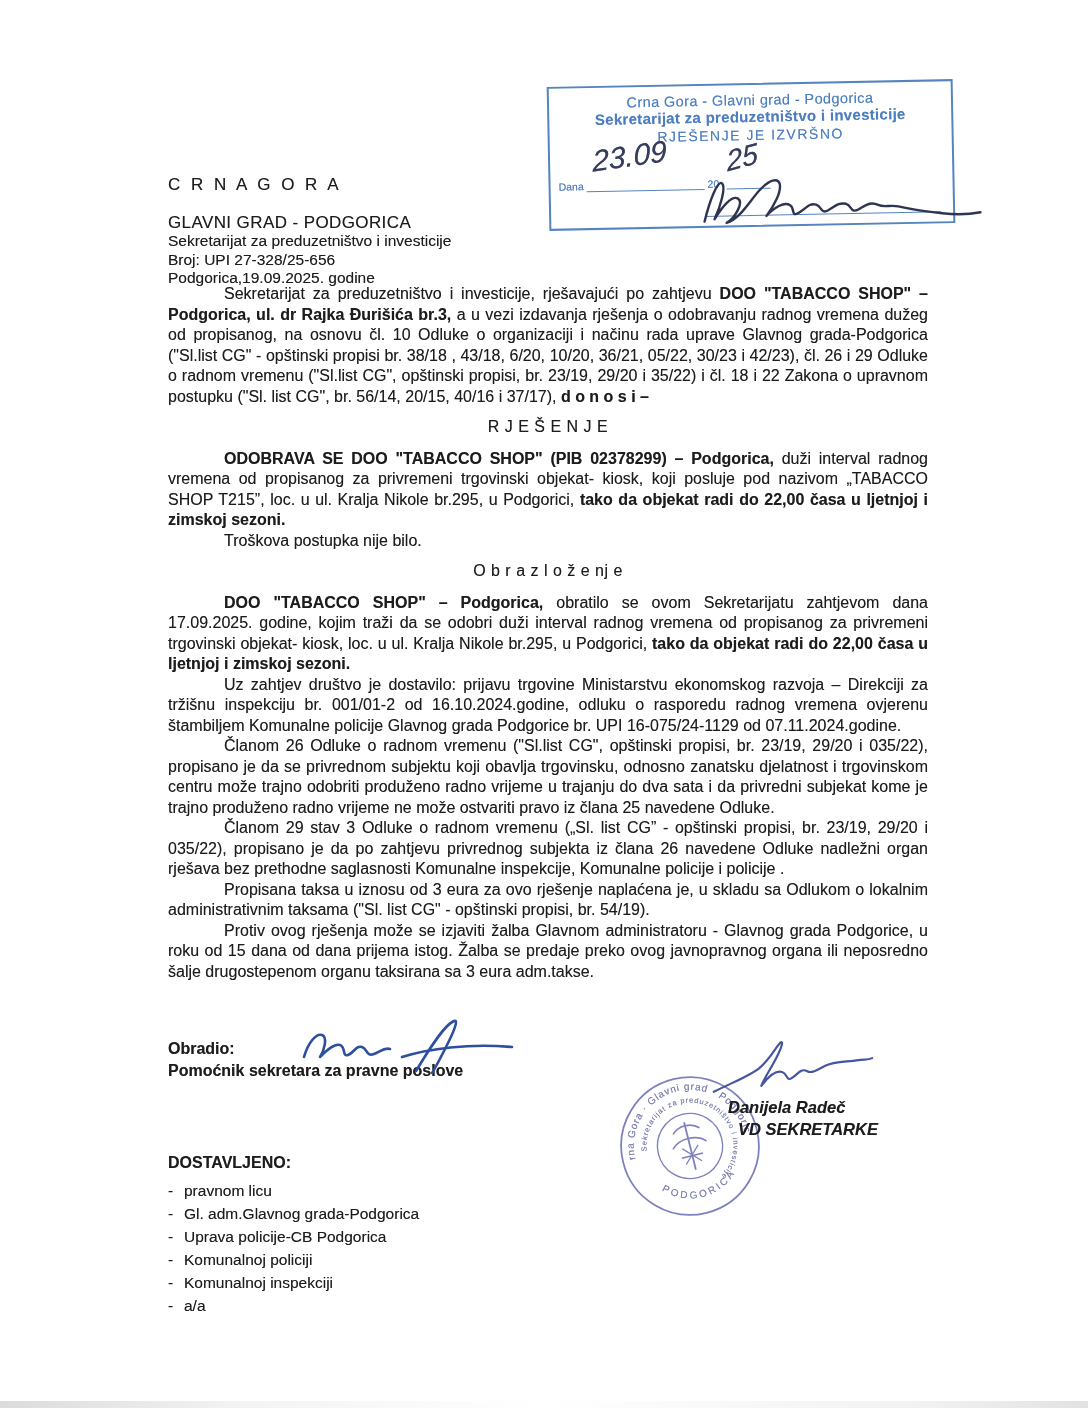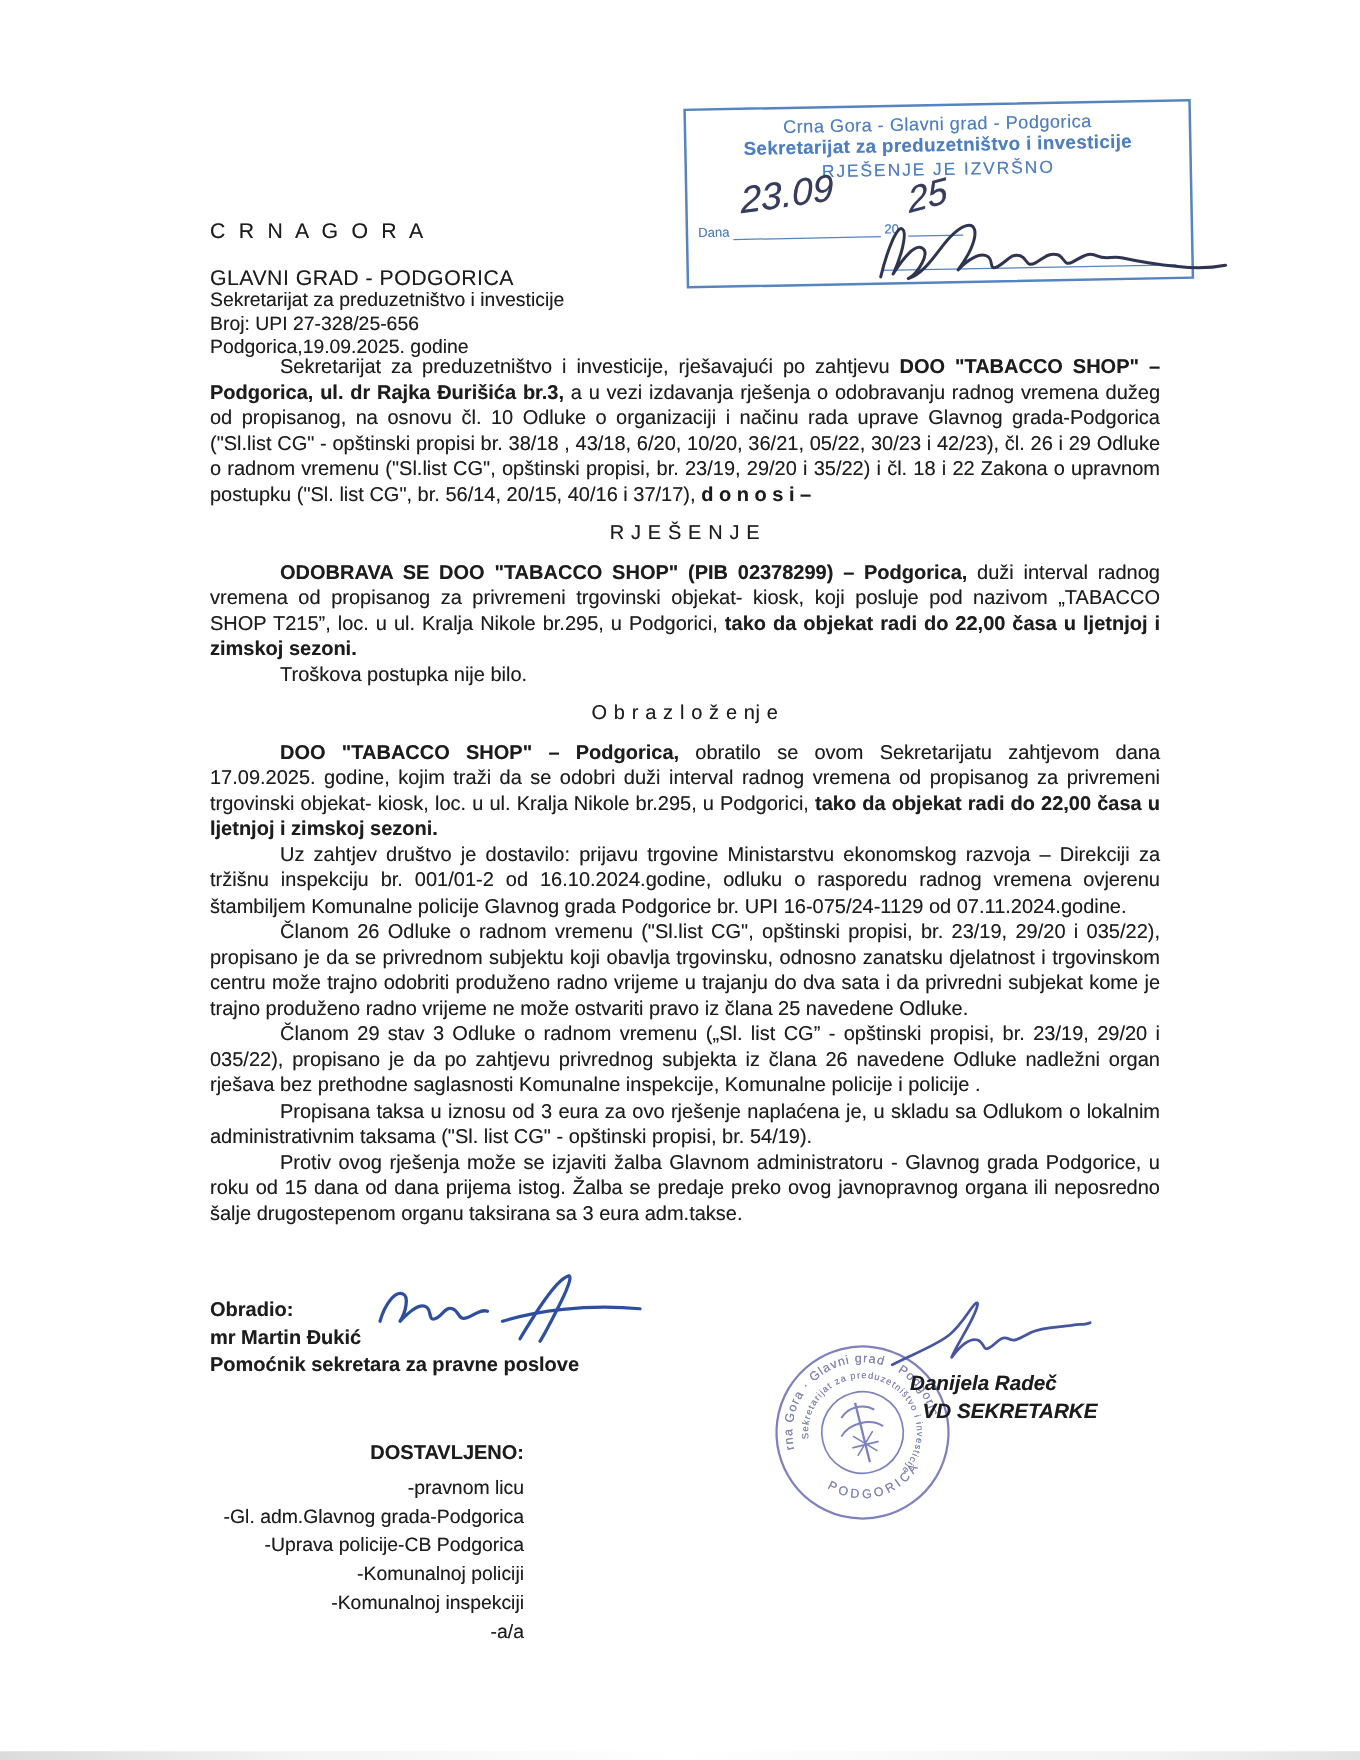--- a/index.html
+++ b/index.html
@@ -76,21 +76,21 @@
   .seal{position:absolute;left:604px;top:1060px;width:172px;height:172px;transform:rotate(-14deg);opacity:.92;}
   .seal svg{width:100%;height:100%;}
   .seal circle,.seal path.em{fill:none;stroke:#7277b8;}
   .seal text{fill:#7277b8;font-family:"Liberation Sans",sans-serif;}
 
   
   .sekretarka{position:absolute;left:728px;top:1096px;font-weight:bold;font-size:16.5px;line-height:22px;font-style:italic;}
   .sekretarka .st{padding-left:10px;text-align:center;}
 
   
-  .dostav{position:absolute;left:168px;top:1154px;font-size:15.5px;text-align:right;}
+  .dostav{position:absolute;left:168px;top:1154px;font-size:15.5px;}
   .dostav .dt{font-weight:bold;font-size:16px;margin-bottom:7px;}
   .dostav .li{line-height:23px;}
   .dostav .dash{display:inline-block;width:16px;}
 
   
   .scan-edge{
     position:absolute;left:0;bottom:0;width:100%;height:7px;
     background:linear-gradient(to right,#cfcfcf 0%,#efefef 22%,#ffffff 50%,#ededed 85%,#d8d8d8 100%);
     opacity:.75;
   }
@@ -136,21 +136,20 @@
     <p class="para"><b>DOO "TABACCO SHOP" – Podgorica,</b><span> obratilo se ovom Sekretarijatu zahtjevom dana 17.09.2025. godine, kojim traži da se odobri duži interval radnog vremena od propisanog za privremeni trgovinski objekat- kiosk, loc. u ul. Kralja Nikole br.295, u Podgorici, </span><b>tako da objekat radi do 22,00 časa u ljetnjoj i zimskoj sezoni.</b></p>
     <p class="para">Uz zahtjev društvo je dostavilo: prijavu trgovine Ministarstvu ekonomskog razvoja – Direkciji za tržišnu inspekciju  br. 001/01-2 od 16.10.2024.godine, odluku o rasporedu radnog vremena ovjerenu štambiljem Komunalne policije Glavnog grada Podgorice br. UPI 16-075/24-1129 od 07.11.2024.godine.</p>
     <p class="para">Članom 26 Odluke o radnom vremenu ("Sl.list CG", opštinski propisi, br. 23/19, 29/20 i 035/22), propisano je da se privrednom subjektu  koji obavlja  trgovinsku,  odnosno zanatsku  djelatnost  i trgovinskom centru može trajno odobriti produženo radno vrijeme  u  trajanju  do  dva  sata i  da  privredni subjekat  kome je trajno produženo radno vrijeme ne može ostvariti pravo iz člana  25 navedene  Odluke.</p>
     <p class="para">Članom 29 stav 3 Odluke o radnom vremenu („Sl. list CG” - opštinski propisi, br. 23/19, 29/20 i 035/22), propisano je da po zahtjevu privrednog subjekta iz  člana  26  navedene  Odluke  nadležni organ rješava bez  prethodne  saglasnosti  Komunalne  inspekcije, Komunalne policije i   policije .</p>
     <p class="para">Propisana  taksa u iznosu od 3 eura za ovo rješenje naplaćena je, u skladu sa Odlukom o lokalnim administrativnim taksama ("Sl. list CG" - opštinski propisi, br. 54/19).</p>
     <p class="para">Protiv ovog rješenja može se izjaviti žalba Glavnom administratoru - Glavnog grada Podgorice, u roku od 15 dana od dana prijema istog. Žalba se predaje preko ovog javnopravnog organa ili neposredno šalje drugostepenom organu taksirana sa 3 eura adm.takse.</p>
   </div>
 
   <div class="obradio">
     <div>Obradio:</div>
-    <div>mr Martin Đukić</div>
     <div>Pomoćnik sekretara za pravne poslove</div>
   </div>
 
   <svg class="sig sig-obradio" viewBox="0 0 220 62">
     <path d="M6,40 C10,26 18,16 24,18 C30,20 26,34 22,40 C28,34 36,26 42,28 C48,30 44,40 50,38 C56,36 58,28 64,30 C70,32 68,40 76,37 C82,35 86,30 92,32"></path>
     <path d="M118,54 C130,34 146,8 156,4 C160,2 158,10 150,26 C144,38 138,50 134,56"></path>
     <path d="M104,40 C130,32 170,26 214,30"></path>
   </svg>
 
   <div class="seal">

